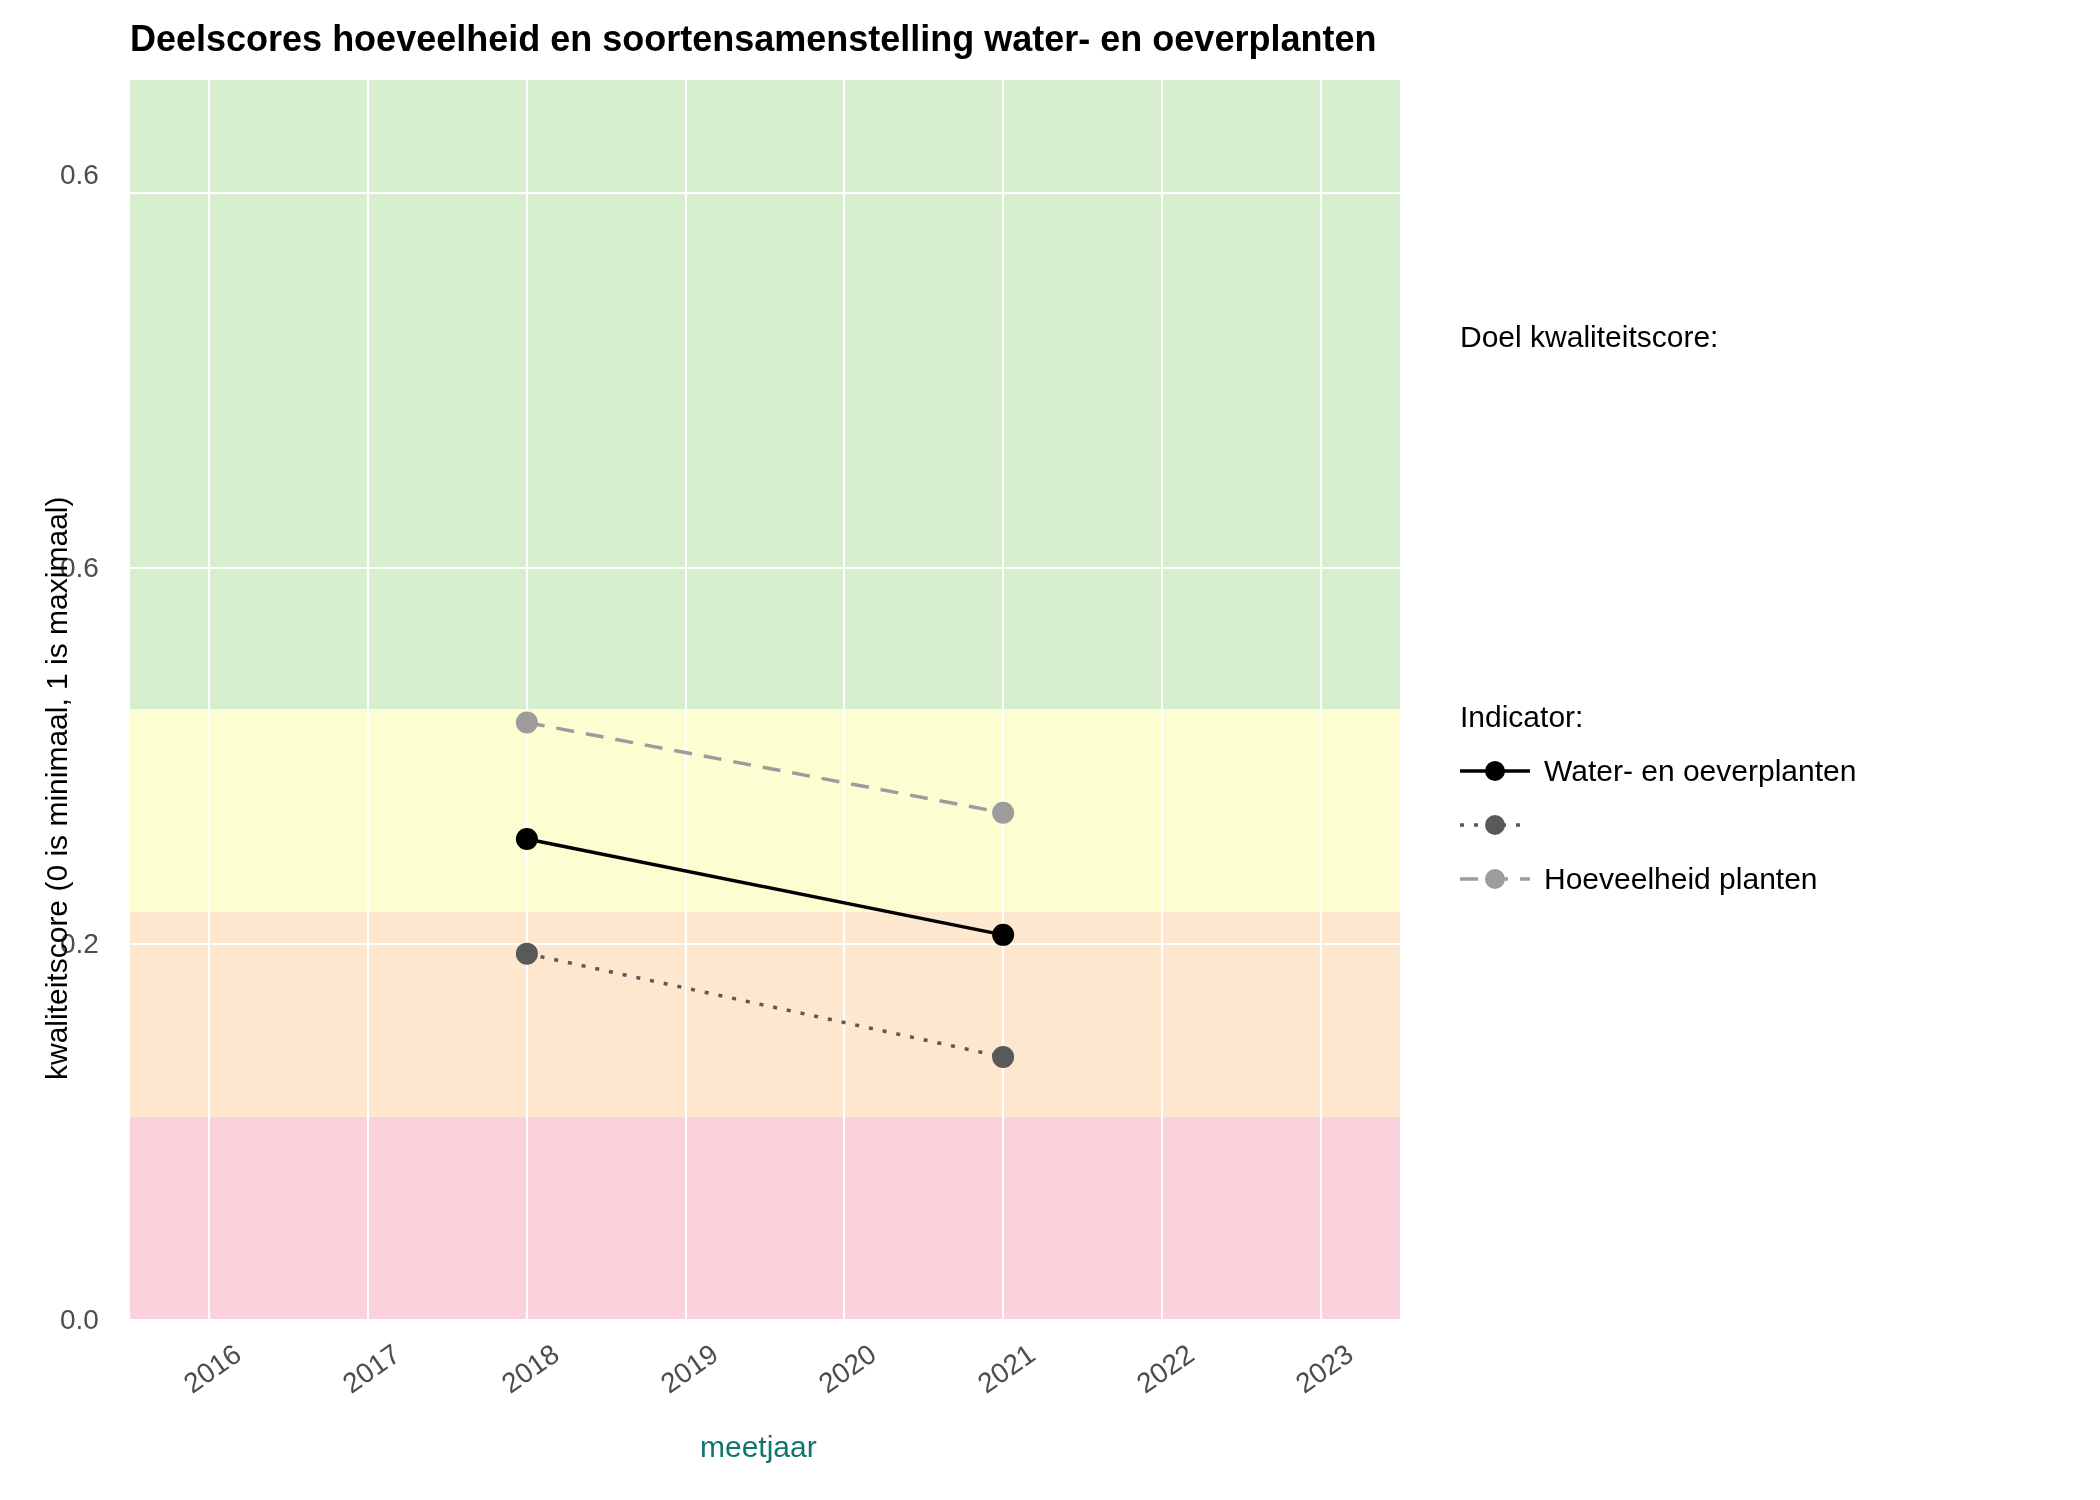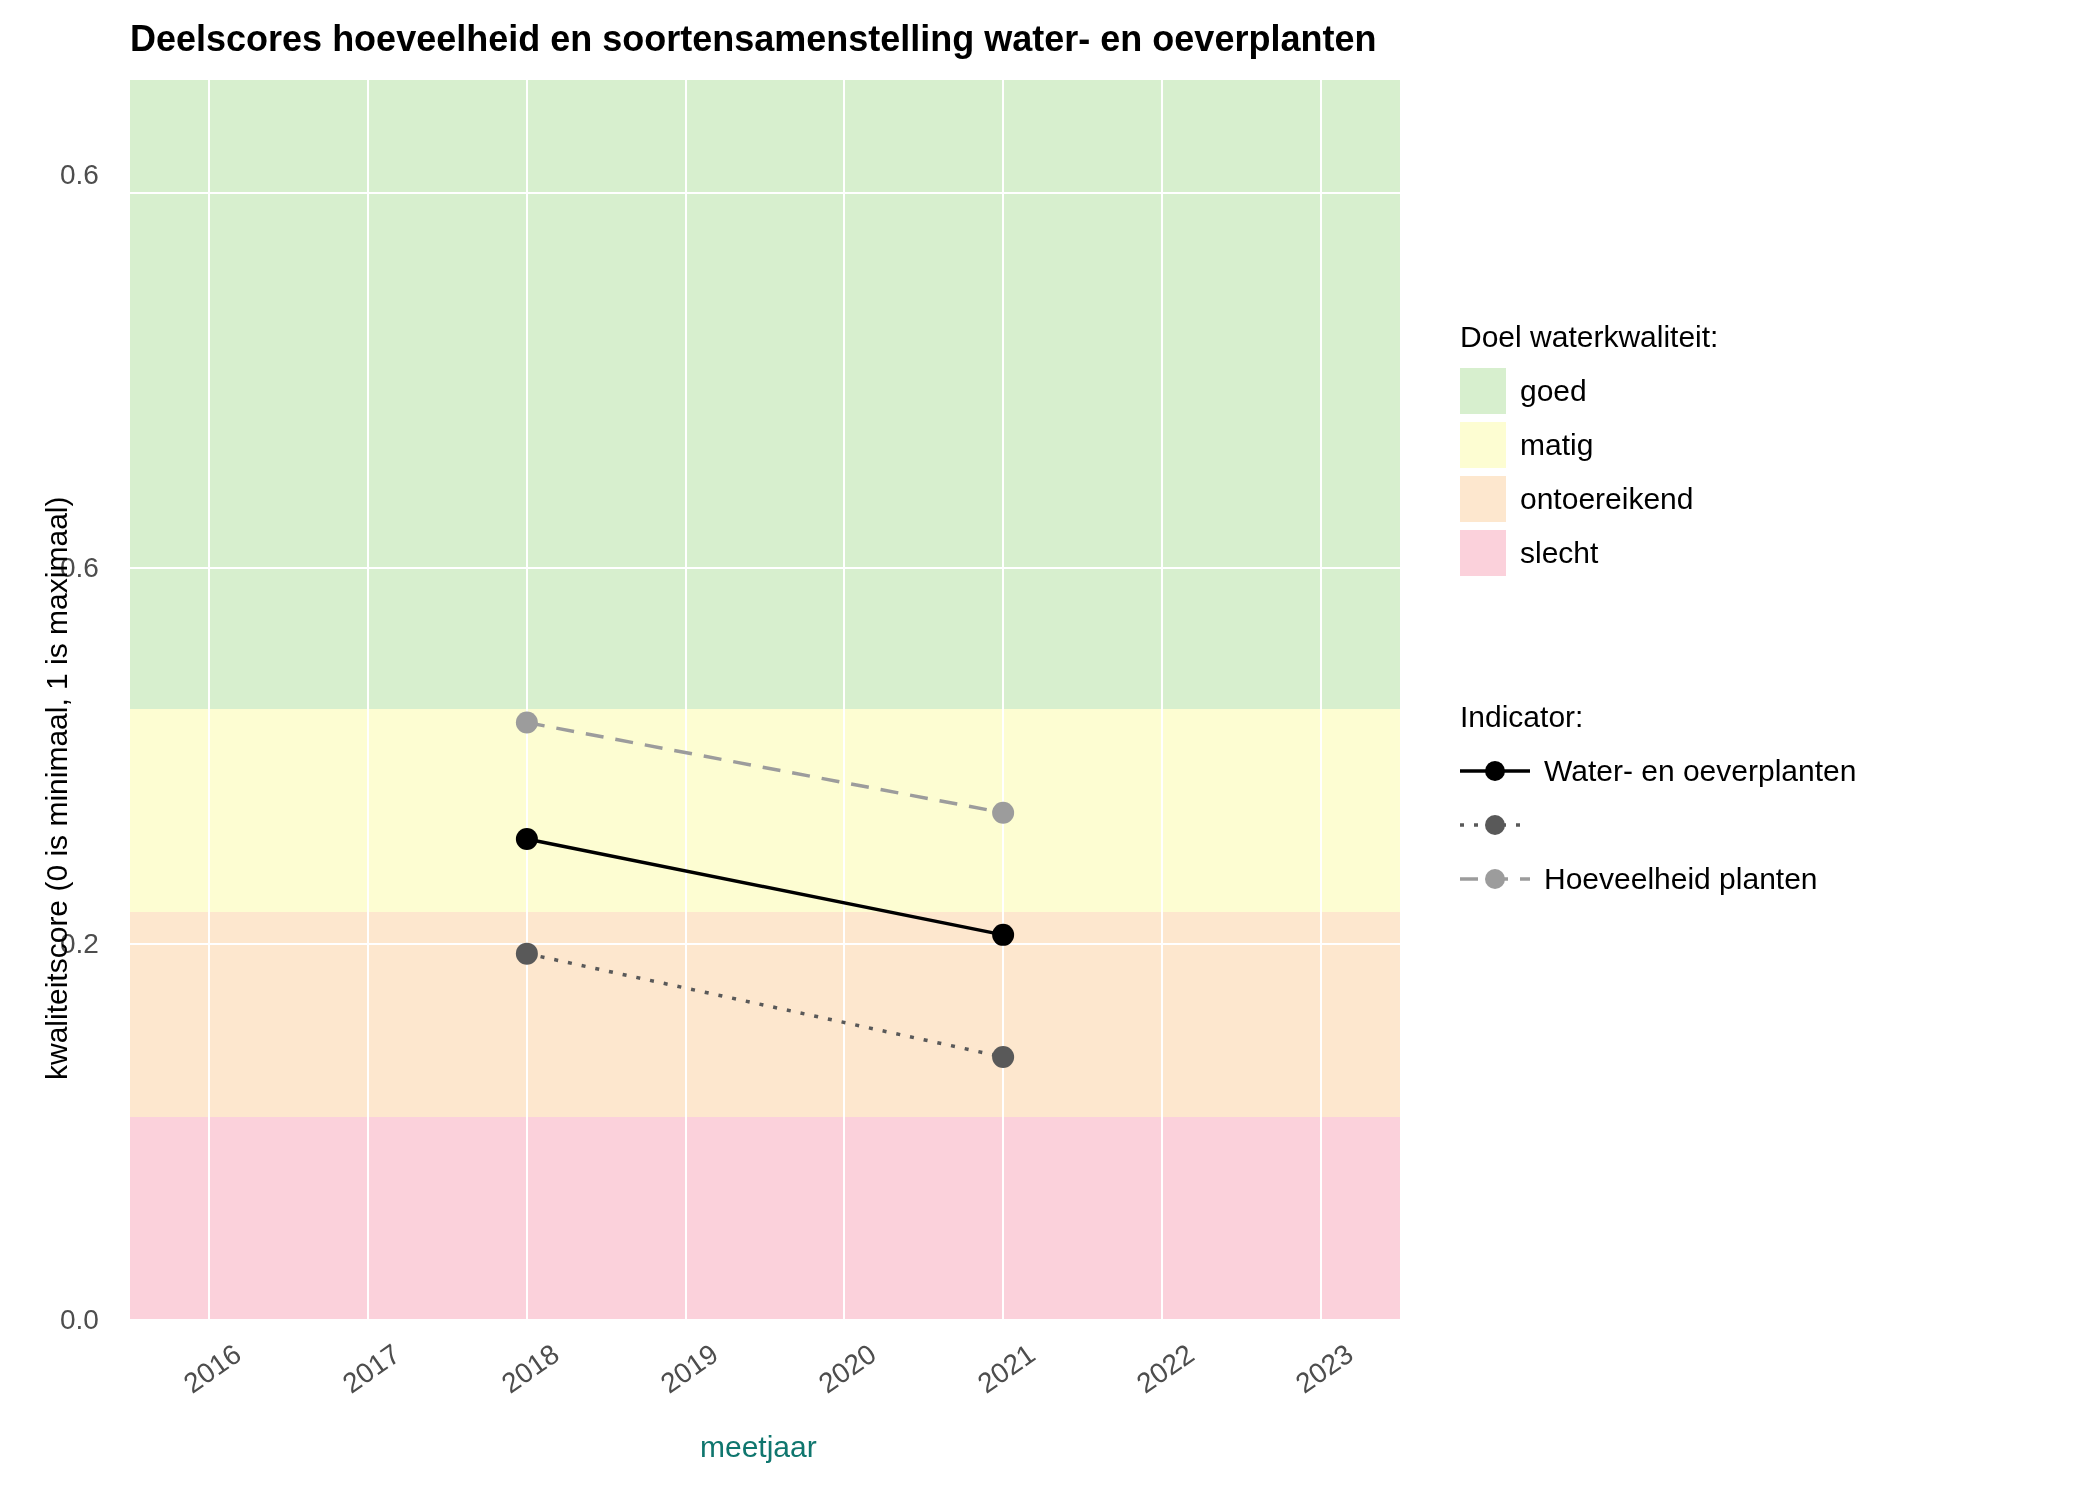--- a/index.html
+++ b/index.html
@@ -147,39 +147,21 @@
         <circle cx="396.875" cy="642.5454545454545" r="11" fill="#9c9c9c"></circle>
         <circle cx="873.125" cy="732.7272727272727" r="11" fill="#9c9c9c"></circle>
       </svg>
     </div>
 
   <div class="axis-title-y" style="left:40px; top:1080px;">kwaliteitscore (0 is minimaal, 1 is maximaal)</div>
 
   <div class="axis-title-x" style="left:700px; top:1430px;">meetjaar</div>
 
   <div class="legend" style="top:320px;">
-    <div class="legend-title">Doel waterkwaliteit:</div>
-    <div id="legend-bands">
-        <div class="legend-row">
-          <div class="legend-swatch" style="background: rgb(215, 239, 206);"></div>
-          <span>goed</span>
-        </div>
-        <div class="legend-row">
-          <div class="legend-swatch" style="background: rgb(253, 253, 210);"></div>
-          <span>matig</span>
-        </div>
-        <div class="legend-row">
-          <div class="legend-swatch" style="background: rgb(253, 231, 206);"></div>
-          <span>ontoereikend</span>
-        </div>
-        <div class="legend-row">
-          <div class="legend-swatch" style="background: rgb(251, 209, 219);"></div>
-          <span>slecht</span>
-        </div>
-      </div>
+    <div class="legend-title">Doel kwaliteitscore:</div>
   </div>
 
   <div class="legend" style="top:700px;">
     <div class="legend-title">Indicator:</div>
     <div id="legend-series">
         <div class="legend-row">
           <div class="legend-line-swatch"><svg width="70" height="30">
               <line x1="0" y1="15" x2="70" y2="15" stroke="#000000" stroke-width="3.5"></line>
               <circle cx="35" cy="15" r="10" fill="#000000"></circle>
             </svg></div>

